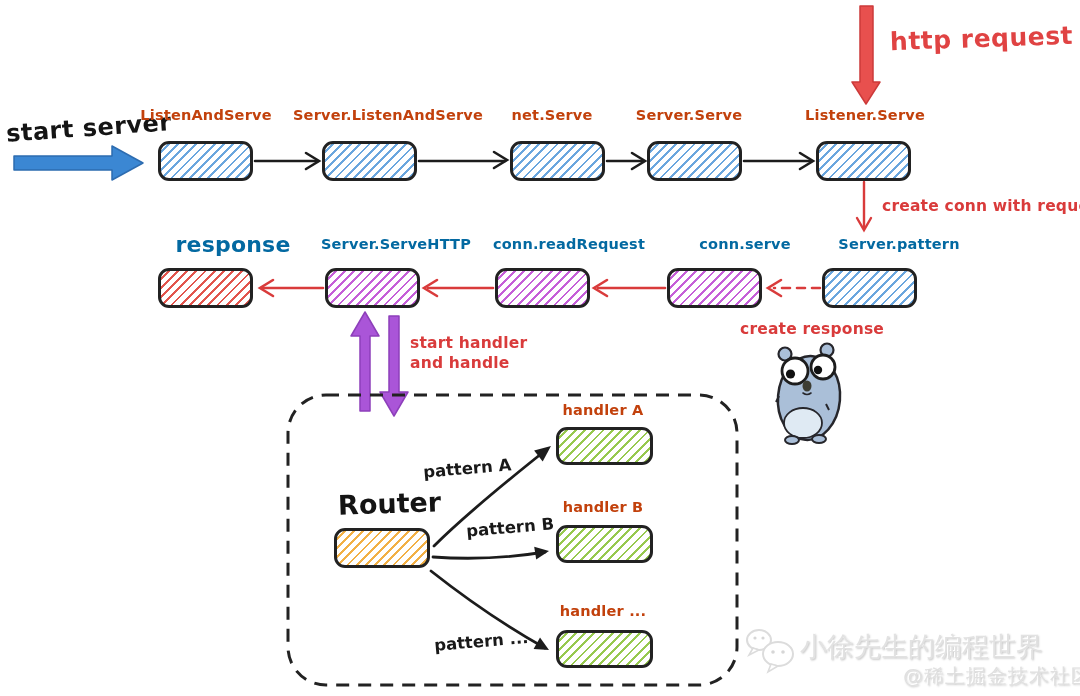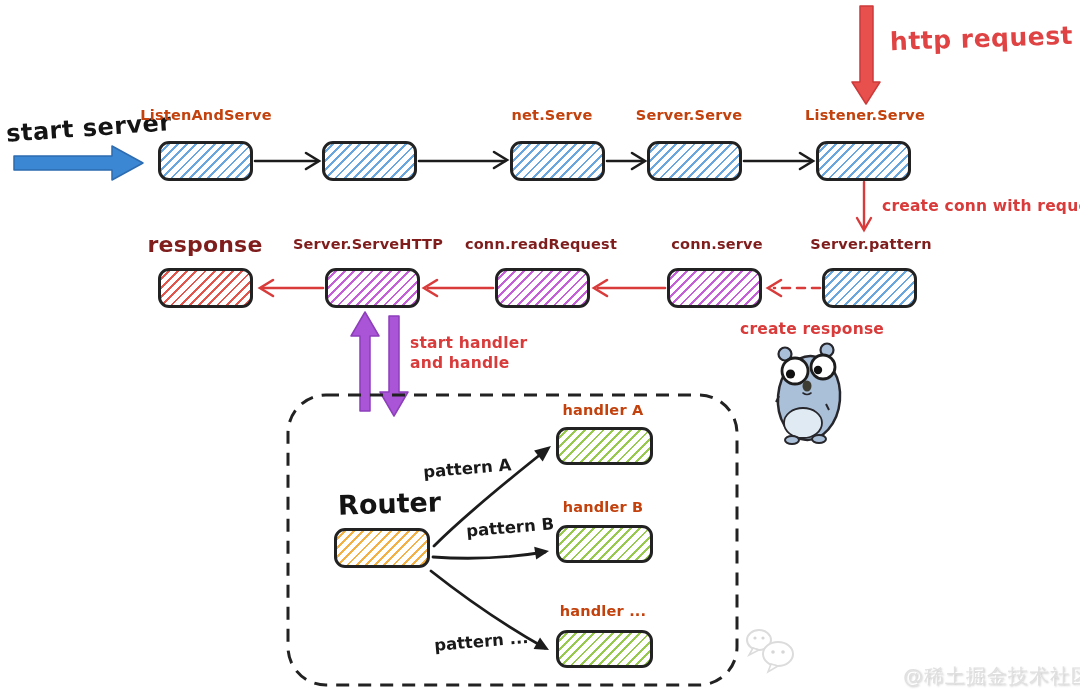--- a/index.html
+++ b/index.html
@@ -15,21 +15,21 @@
   }
   .hatch-blue  {background-image:repeating-linear-gradient(135deg,transparent 0 4.5px,#6aa6de 4.5px 6.5px);}
   .hatch-red   {background-image:repeating-linear-gradient(135deg,transparent 0 4.5px,#e2554d 4.5px 6.5px);}
   .hatch-purple{background-image:repeating-linear-gradient(135deg,transparent 0 4.5px,#c55fd8 4.5px 6.5px);}
   .hatch-green {background-image:repeating-linear-gradient(135deg,transparent 0 4.5px,#97c94f 4.5px 6.5px);}
   .hatch-orange{background-image:repeating-linear-gradient(135deg,transparent 0 4.5px,#f2b045 4.5px 6.5px);}
   .lbl{
     position:absolute;font-size:14.5px;font-weight:700;color:#c2410c;
     white-space:nowrap;transform:translateX(-50%);letter-spacing:.2px;
   }
-  .lbl-red{color:#7f1d1d;}
+  .lbl-red{color:#0369a1;margin-left:28px;}
   .big{font-size:22px;}
   .start-server{
     position:absolute;left:6px;top:114px;font-size:24px;font-weight:700;color:#141414;
     transform:rotate(-4deg);letter-spacing:.5px;
   }
   .http-request{
     position:absolute;left:890px;top:24px;font-size:25px;font-weight:700;color:#e04343;
     transform:rotate(-2deg);letter-spacing:.5px;
   }
   .router-title{
@@ -104,20 +104,21 @@
       <polygon points="549,551 536.2,559.6 534.2,546.8" fill="#1c1c1c" stroke="none"></polygon>
       <path d="M 431 571 Q 488 616 545 648"></path>
       <polygon points="549,650 533.6,648.9 540,637.5" fill="#1c1c1c" stroke="none"></polygon>
     </g>
   </svg>
 
   <div class="start-server">start server</div>
   <div class="http-request">http request</div>
 
   <div class="lbl" style="left:206px;top:107px">ListenAndServe</div>
+  <div class="lbl" style="left:388px;top:107px">Server.ListenAndServe</div>
   <div class="lbl" style="left:552px;top:107px">net.Serve</div>
   <div class="lbl" style="left:689px;top:107px">Server.Serve</div>
   <div class="lbl" style="left:865px;top:107px">Listener.Serve</div>
 
   <div class="node hatch-blue" style="left:158px;top:141px"></div>
   <div class="node hatch-blue" style="left:322px;top:141px"></div>
   <div class="node hatch-blue" style="left:510px;top:141px"></div>
   <div class="node hatch-blue" style="left:647px;top:141px"></div>
   <div class="node hatch-blue" style="left:816px;top:141px"></div>
 
@@ -174,15 +175,16 @@
   <svg class="wechat" width="54" height="48" viewBox="0 0 54 48">
     <ellipse cx="15" cy="14" rx="12" ry="10" fill="#ffffff" stroke="#dcdcdc" stroke-width="2"></ellipse>
     <path d="M 9 22 L 5 29 L 15 24 Z" fill="#ffffff" stroke="#dcdcdc" stroke-width="1.6"></path>
     <circle cx="11" cy="12" r="1.6" fill="#d6d6d6"></circle>
     <circle cx="19" cy="12" r="1.6" fill="#d6d6d6"></circle>
     <ellipse cx="34" cy="28" rx="15" ry="12" fill="#ffffff" stroke="#dcdcdc" stroke-width="2"></ellipse>
     <path d="M 27 38 L 24 46 L 34 40 Z" fill="#ffffff" stroke="#dcdcdc" stroke-width="1.6"></path>
     <circle cx="29" cy="26" r="1.8" fill="#d6d6d6"></circle>
     <circle cx="39" cy="26" r="1.8" fill="#d6d6d6"></circle>
   </svg>
+  <div class="wm-title">小徐先生的编程世界</div>
   <div class="wm-sub">@稀土掘金技术社区</div>
 
 </div>
 
 </body></html>

